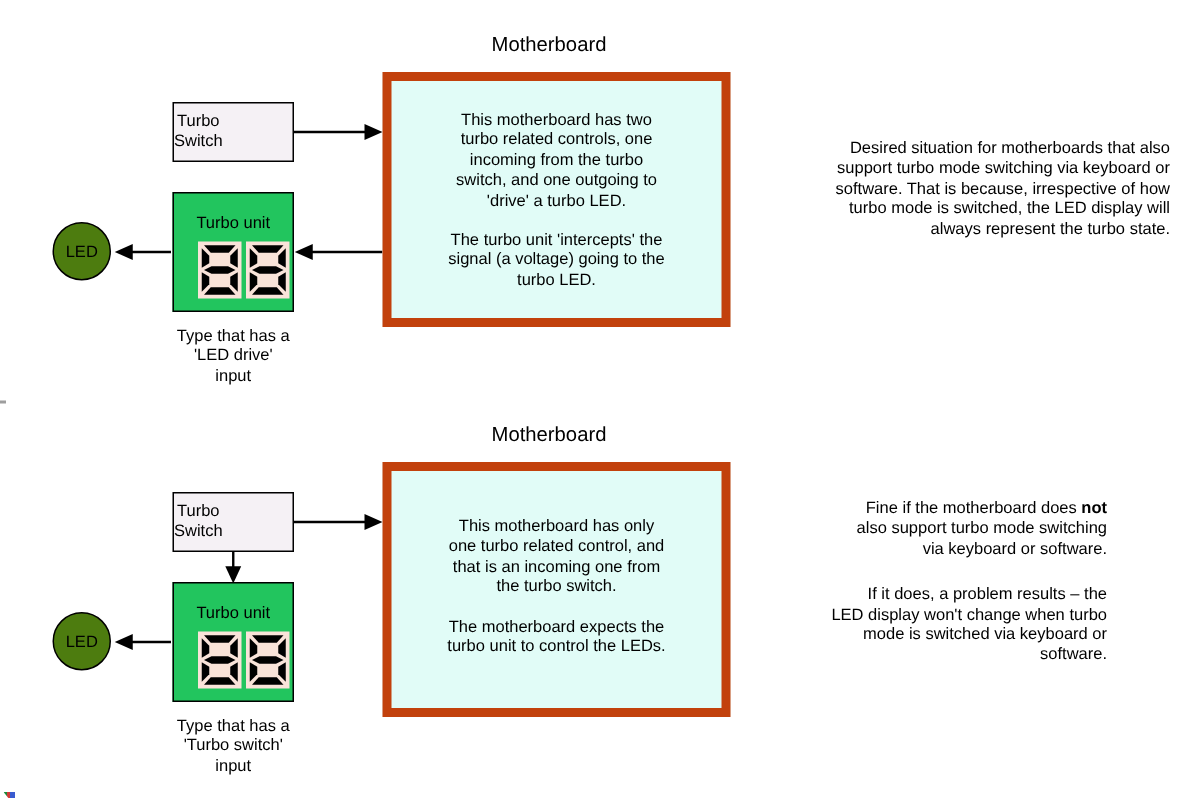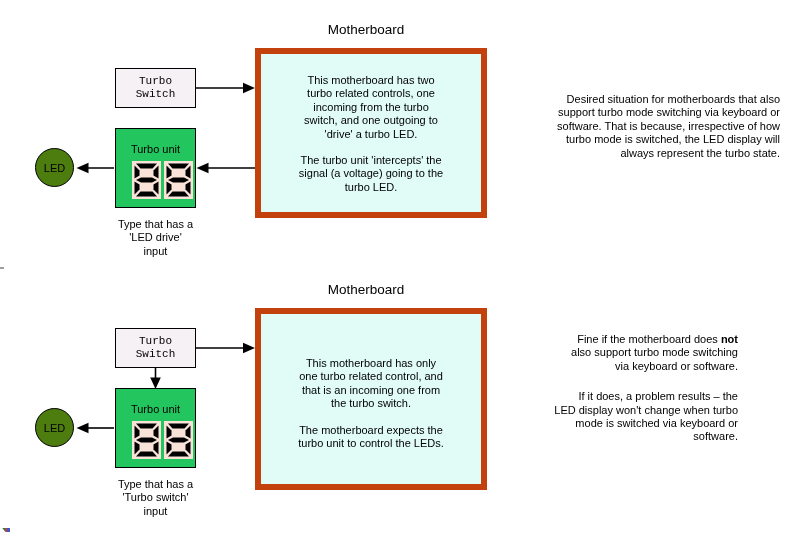--- a/index.html
+++ b/index.html
@@ -11,24 +11,24 @@
   .sec.bottom{top:260px;height:277px;}
   .preline{white-space:pre-line;}
   .title{position:absolute;left:256px;width:220px;top:22px;text-align:center;
          font-size:13.5px;line-height:15px;}
   .board{position:absolute;left:255px;top:48px;width:220px;height:158px;
          background:#e1fcf7;border:6px solid #c2410c;text-align:center;
          font-size:11px;line-height:13.4px;}
   .board p{margin:0;}
   .board .p2{margin-top:13px;}
   .sec.top .board{padding-top:20px;height:138px;}
-  .sec.bottom .board{padding-top:43px;height:127px;}
+  .sec.bottom .board{padding-top:31px;height:127px;}
   .switch{position:absolute;left:115px;top:68px;width:79px;height:38px;
           background:#f5f1f5;border:1px solid #000;display:flex;align-items:center;
-          justify-content:center;text-align:center;font-size:11px;line-height:13.4px;font-family:Liberation Mono, monospace;}
+          justify-content:flex-start;text-align:center;font-size:11px;line-height:13.4px;}
   .unit{position:absolute;left:115px;top:128px;width:79px;height:78px;
         background:#22c55e;border:1px solid #000;text-align:center;}
   .unit-label{padding-top:14px;font-size:11px;line-height:12px;}
   .display{position:absolute;left:16px;top:32px;display:flex;gap:3px;}
   .digit{display:block;width:29px;height:38px;background:#f9e3d9;}
   .digit svg{display:block;}
   .led{position:absolute;left:35px;top:148px;width:37px;height:37px;border:1.5px solid #000;
        border-radius:50%;background:#4d7c0f;display:flex;align-items:center;
        justify-content:center;font-size:11px;}
   .caption{position:absolute;left:95px;top:218px;width:121px;text-align:center;

